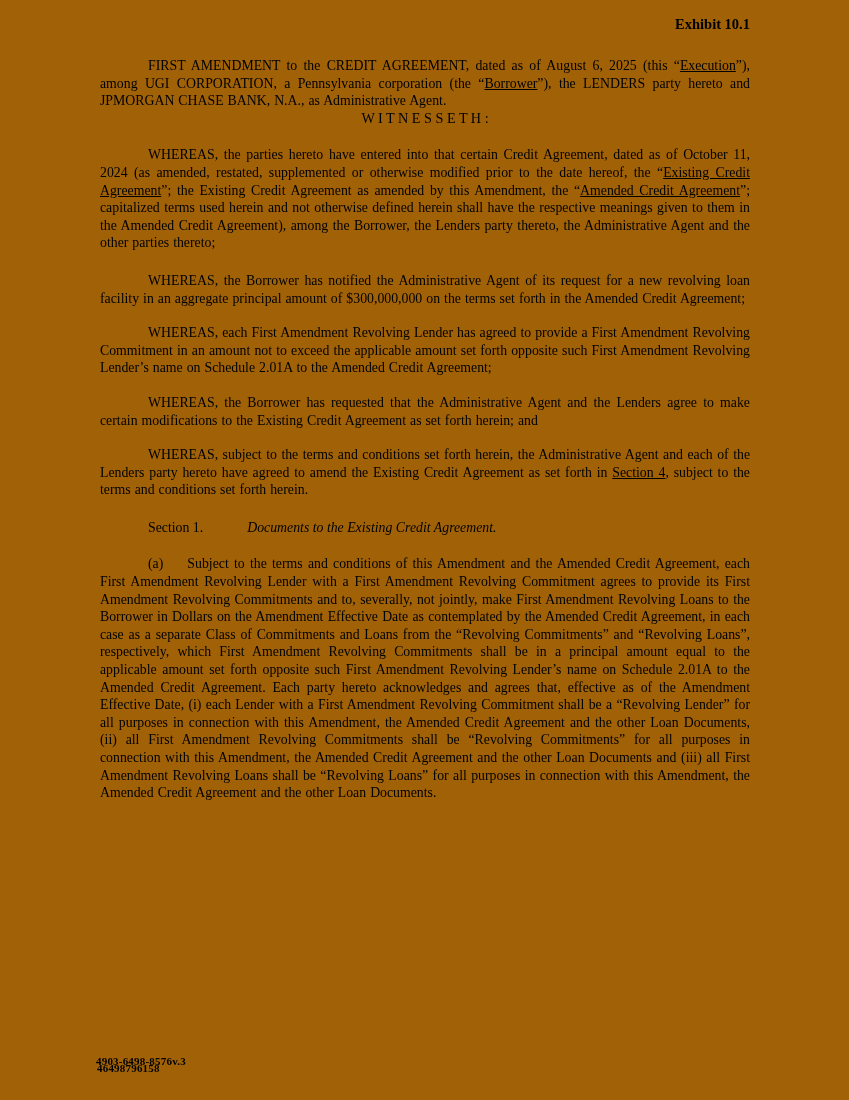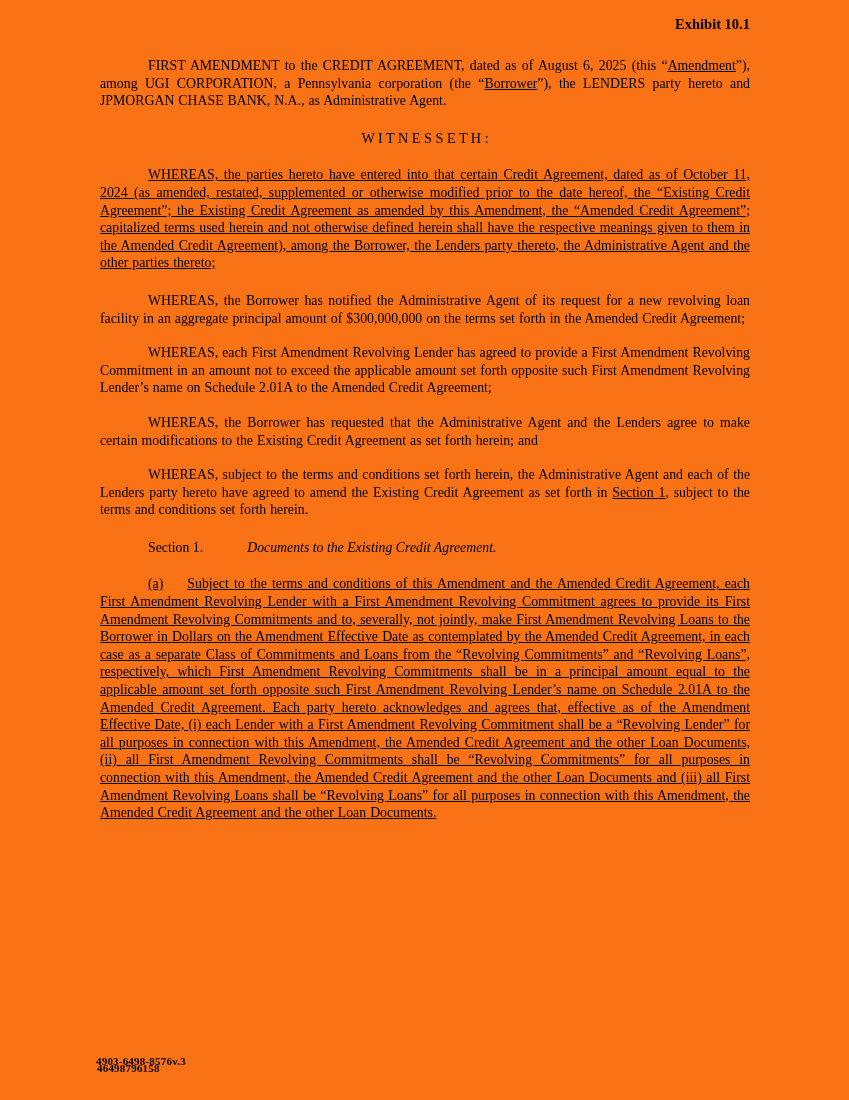--- a/index.html
+++ b/index.html
@@ -1,41 +1,41 @@
 <!DOCTYPE html>
 <html><head>
 <meta charset="utf-8">
 <style>
   html,body{margin:0;padding:0;background:#fff;}
   .page{
     position:relative;
     width:849px;height:1100px;
-    background:#f97316;
+    background:#a16207;
     font-family:"Liberation Serif","DejaVu Serif",serif;
     color:#000;
     overflow:hidden;
   }
   .content{position:absolute;left:100px;top:0;width:650px;}
   .hdr{text-align:right;font-weight:bold;font-size:14.5px;line-height:15px;margin-top:17px;}
   .hdr .line2{margin-top:17px;}
   .title{
     text-align:center;font-weight:bold;font-size:14.5px;line-height:16px;
     margin:32px 0 0 0;
   }
   p.body{
     font-size:13.8px;line-height:17.6px;
     text-align:justify;text-indent:48px;
     margin:18px 0 0 0;word-spacing:0.04em;
   }
   .mt17{margin-top:17px !important;}
-  .mt19{margin-top:19px !important;text-decoration:underline;}
+  .mt19{margin-top:19px !important;}
   .mt20{margin-top:20px !important;}
   .mt24{margin-top:24px !important;}
   .mt25{margin-top:25px !important;}
-  .witness{text-align:center;font-size:14.2px;line-height:17.6px;margin-top:20px;}
+  .witness{text-align:center;font-size:14.2px;line-height:17.6px;}
   .u{text-decoration:underline;}
   .tab{display:inline-block;width:24px;}
   .sec{font-size:13.8px;line-height:17.6px;margin-top:20px;padding-left:48px;}
   .sec .tabw{display:inline-block;width:44px;}
   .sec .head{font-style:italic;}
   .stamp-wrap{position:absolute;left:96px;top:1051px;height:14px;font-size:11px;line-height:12px;}
   .stamp{position:absolute;top:4px;left:0;white-space:nowrap;font-weight:bold;letter-spacing:0.2px;}
   .stamp.b{left:1px;top:11px;}
   .dot{position:absolute;left:257px;top:96px;width:2px;height:2px;background:#2a2a2a;border-radius:50%;}
 </style>
@@ -43,29 +43,29 @@
 <body>
 
 <div class="page">
   <div class="content">
 
     <div class="hdr">
       <div>Exhibit 10.1</div>
     </div>
 
 
-    <p class="body mt25"><span>FIRST AMENDMENT to the CREDIT AGREEMENT, dated as of August 6, 2025 (this “</span><span class="u">Amendment</span><span>”), among UGI CORPORATION, a Pennsylvania corporation (the “</span><span class="u">Borrower</span><span>”), the LENDERS party hereto and JPMORGAN CHASE BANK, N.A., as Administrative Agent.</span></p>
+    <p class="body mt25"><span>FIRST AMENDMENT to the CREDIT AGREEMENT, dated as of August 6, 2025 (this “</span><span class="u">Execution</span><span>”), among UGI CORPORATION, a Pennsylvania corporation (the “</span><span class="u">Borrower</span><span>”), the LENDERS party hereto and JPMORGAN CHASE BANK, N.A., as Administrative Agent.</span></p>
 
     <div class="witness">W I T N E S S E T H :</div>
 
     <p class="body mt19"><span>WHEREAS, the parties hereto have entered into that certain Credit Agreement, dated as of October 11, 2024 (as amended, restated, supplemented or otherwise modified prior to the date hereof, the “</span><span class="u">Existing Credit Agreement</span><span>”; the Existing Credit Agreement as amended by this Amendment, the “</span><span class="u">Amended Credit Agreement</span><span>”; capitalized terms used herein and not otherwise defined herein shall have the respective meanings given to them in the Amended Credit Agreement), among the Borrower, the Lenders party thereto, the Administrative Agent and the other parties thereto;</span></p>
     <p class="body mt20"><span>WHEREAS, the Borrower has notified the Administrative Agent of its request for a new revolving loan facility in an aggregate principal amount of $300,000,000 on the terms set forth in the Amended Credit Agreement;</span></p>
     <p class="body mt17"><span>WHEREAS, each First Amendment Revolving Lender has agreed to provide a First Amendment Revolving Commitment in an amount not to exceed the applicable amount set forth opposite such First Amendment Revolving Lender’s name on Schedule 2.01A to the Amended Credit Agreement;</span></p>
     <p class="body mt17"><span>WHEREAS, the Borrower has requested that the Administrative Agent and the Lenders agree to make certain modifications to the Existing Credit Agreement as set forth herein; and</span></p>
-    <p class="body mt17"><span>WHEREAS, subject to the terms and conditions set forth herein, the Administrative Agent and each of the Lenders party hereto have agreed to amend the Existing Credit Agreement as set forth in </span><span class="u">Section 1</span><span>, subject to the terms and conditions set forth herein.</span></p>
+    <p class="body mt17"><span>WHEREAS, subject to the terms and conditions set forth herein, the Administrative Agent and each of the Lenders party hereto have agreed to amend the Existing Credit Agreement as set forth in </span><span class="u">Section 4</span><span>, subject to the terms and conditions set forth herein.</span></p>
 
     <div class="sec">
       <span>Section 1.</span><span class="tabw"></span><span class="head">Documents to the Existing Credit Agreement.</span>
     </div>
 
     <p class="body mt19"><span>(a)</span><span class="tab"></span><span>Subject to the terms and conditions of this Amendment and the Amended Credit Agreement, each First Amendment Revolving Lender with a First Amendment Revolving Commitment agrees to provide its First Amendment Revolving Commitments and to, severally, not jointly, make First Amendment Revolving Loans to the Borrower in Dollars on the Amendment Effective Date as contemplated by the Amended Credit Agreement, in each case as a separate Class of Commitments and Loans from the “Revolving Commitments” and “Revolving Loans”, respectively, which First Amendment Revolving Commitments shall be in a principal amount equal to the applicable amount set forth opposite such First Amendment Revolving Lender’s name on Schedule 2.01A to the Amended Credit Agreement. Each party hereto acknowledges and agrees that, effective as of the Amendment Effective Date, (i) each Lender with a First Amendment Revolving Commitment shall be a “Revolving Lender” for all purposes in connection with this Amendment, the Amended Credit Agreement and the other Loan Documents, (ii) all First Amendment Revolving Commitments shall be “Revolving Commitments” for all purposes in connection with this Amendment, the Amended Credit Agreement and the other Loan Documents and (iii) all First Amendment Revolving Loans shall be “Revolving Loans” for all purposes in connection with this Amendment, the Amended Credit Agreement and the other Loan Documents.</span></p>
   </div>
 
   <div class="dot"></div>
 

